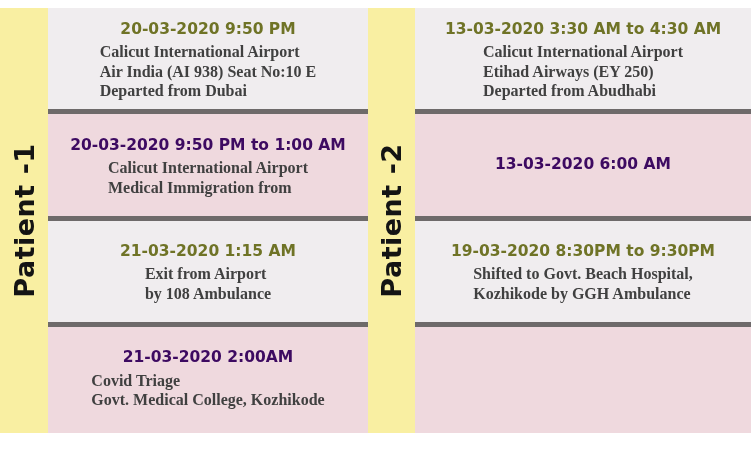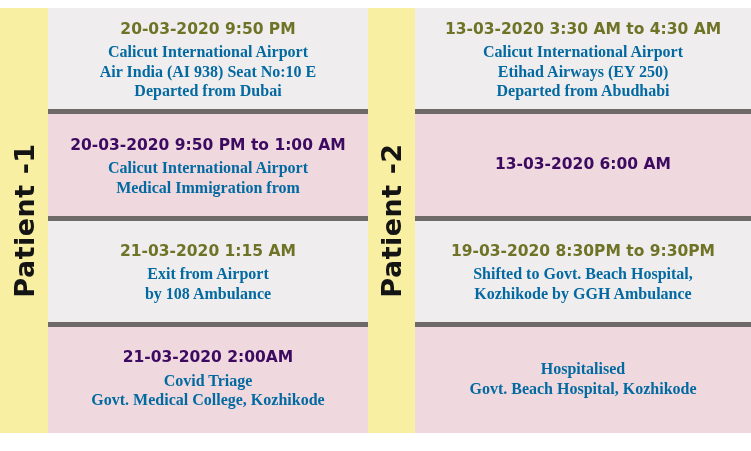--- a/index.html
+++ b/index.html
@@ -81,21 +81,20 @@
     flex-direction: column;
     min-width: 0;
   }
 
   .event-block {
     flex: 1 1 0;
     display: flex;
     flex-direction: column;
     align-items: center;
     justify-content: center;
-    text-align: center;
     padding: 2px 6px 4px 6px;
     box-sizing: border-box;
     position: relative;
     overflow: hidden;
   }
 
   .event-block.sep-below::after {
     content: "";
     position: absolute;
     left: 0; right: 0; bottom: 0;
@@ -114,21 +113,21 @@
     margin-bottom: 3px;
     white-space: nowrap;
   }
   .head-olive  { color: #6f7326; }
   .head-purple { color: #3d0a61; }
 
   .event-lines {
     font-family: "Liberation Serif", serif;
     font-size: 16px;
     line-height: 1.22;
-    color: #0369a1;
+    color: #404040;
     font-weight: 600;
   }
   .event-lines div { white-space: nowrap; }
 </style>
 </head>
 <body>
 
 <div class="canvas">
 
   <div class="strip-top"></div>
@@ -198,24 +197,20 @@
 
         <div class="event-block bg-grey sep-below">
           <div class="event-heading head-olive">19-03-2020 8:30PM to 9:30PM</div>
           <div class="event-lines">
             <div>Shifted to Govt. Beach Hospital,</div>
             <div>Kozhikode by GGH Ambulance</div>
           </div>
         </div>
 
         <div class="event-block bg-pink">
-          <div class="event-lines">
-            <div>Hospitalised</div>
-            <div>Govt. Beach Hospital, Kozhikode</div>
-          </div>
         </div>
 
       </div>
     </div>
 
   </div>
 
   <div class="strip-bottom"></div>
 
 </div>

